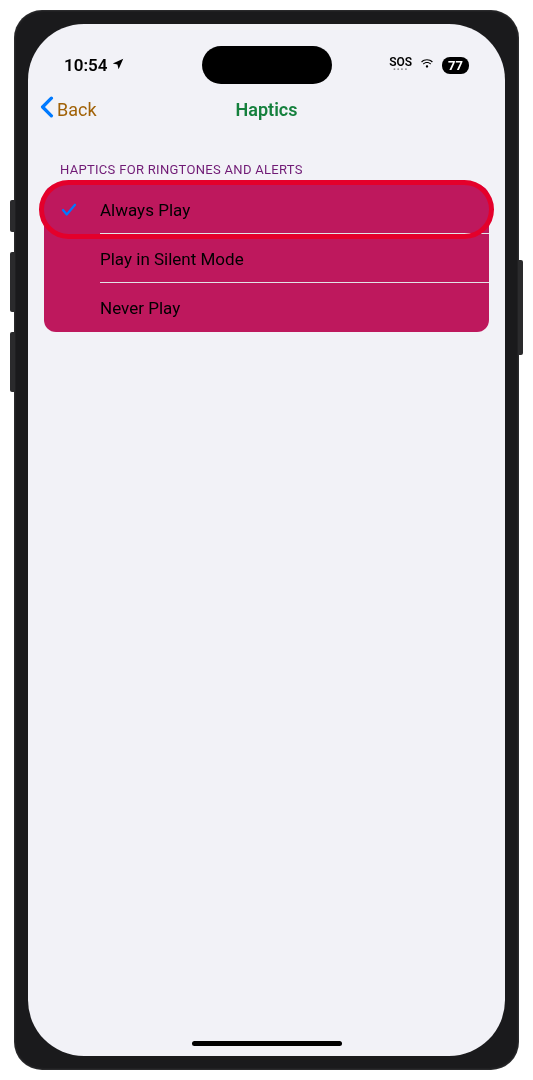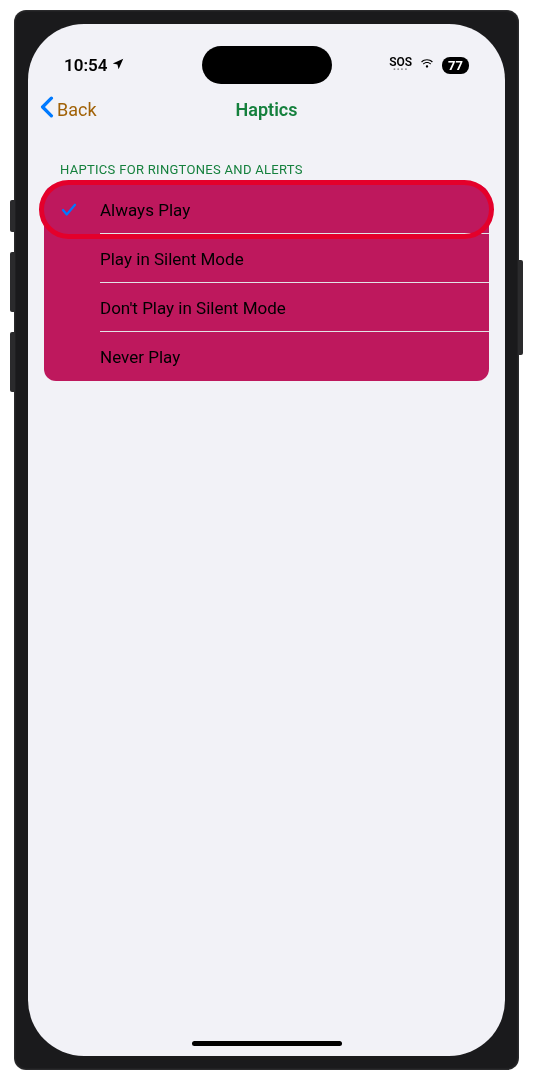--- a/index.html
+++ b/index.html
@@ -13,21 +13,21 @@
       height: 1080px;
       background: #fff;
       display: flex;
       align-items: center;
       justify-content: center;
     }
     .phone-frame {
       width: 505px;
       height: 1060px;
       background: #1a1a1c;
-      border-radius: 12px;
+      border-radius: 28px;
       padding: 14px;
       position: relative;
       box-shadow: inset 0 0 3px rgba(255,255,255,0.2);
     }
     .phone-screen {
       width: 100%;
       height: 100%;
       background: #f2f2f7;
       border-radius: 56px;
       overflow: hidden;
@@ -98,21 +98,21 @@
       transform: translateX(-50%);
       font-size: 18px;
       font-weight: 600;
       color: #15803d;
     }
     .content {
       padding: 0 16px;
     }
     .section-header {
       font-size: 13px;
-      color: #15803d;
+      color: #701a75;
       padding: 28px 16px 8px 16px;
       letter-spacing: 0.3px;
     }
     .list-group {
       background: #be185d;
       border-radius: 12px;
       overflow: visible;
       position: relative;
     }
     .list-item {
@@ -271,24 +271,20 @@
               </svg>
           </div>
           <div class="item-label">Always Play</div>
         </div>
 
         <div class="list-item">
           <div class="check-slot"></div>
           <div class="item-label">Play in Silent Mode</div>
         </div>
 
-        <div class="list-item">
-          <div class="check-slot"></div>
-          <div class="item-label">Don't Play in Silent Mode</div>
-        </div>
 
         <div class="list-item">
           <div class="check-slot"></div>
           <div class="item-label">Never Play</div>
         </div>
 
       </div>
 
     </div>
 

